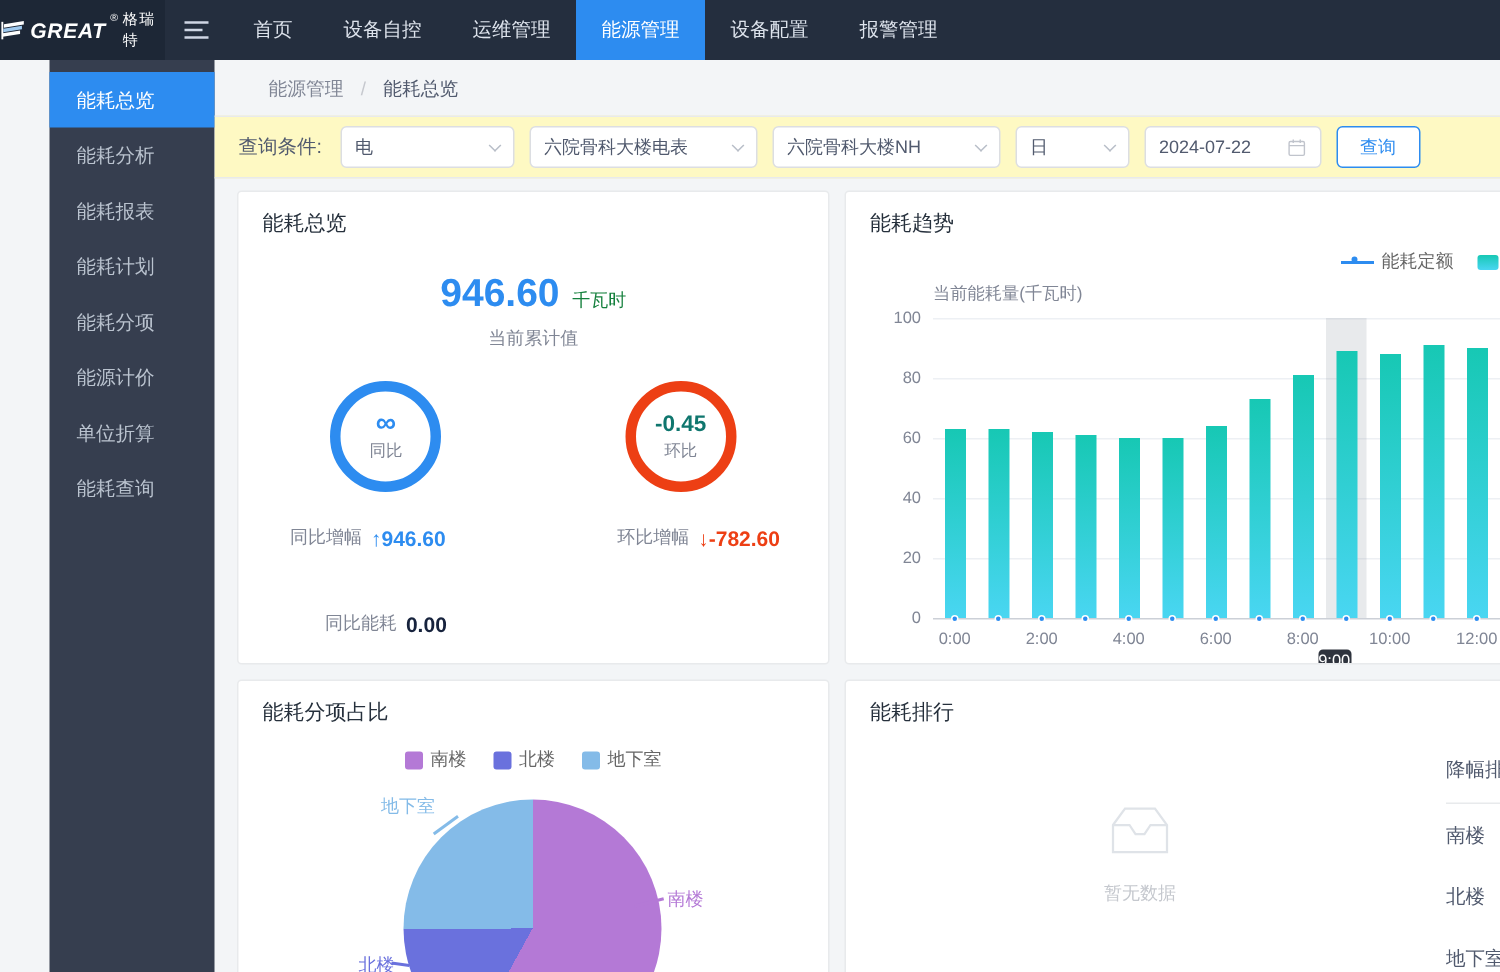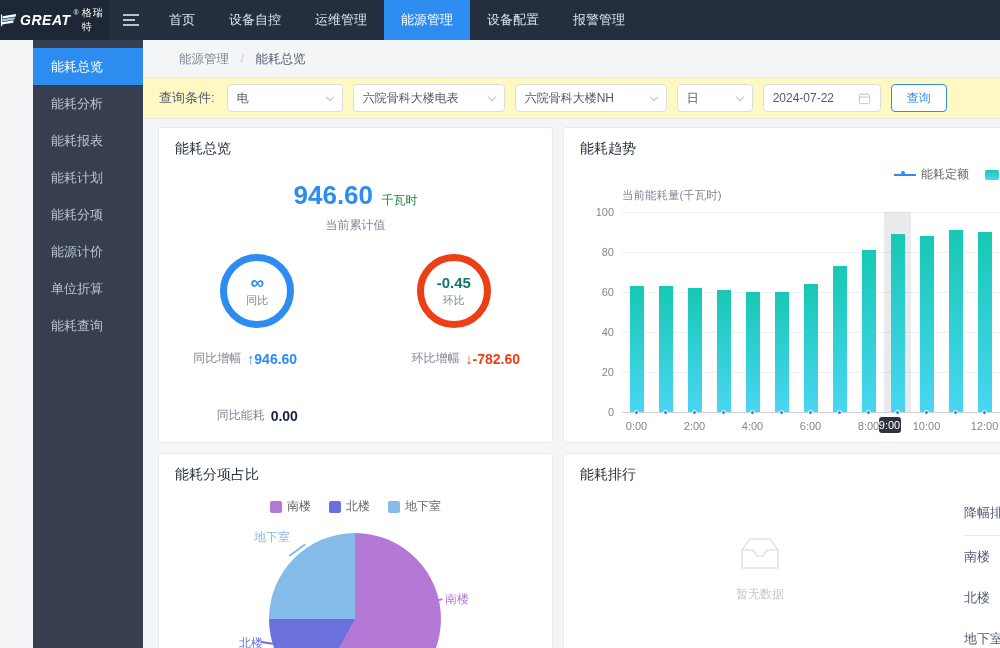--- a/index.html
+++ b/index.html
@@ -72,21 +72,21 @@
   .lg-bar { display:inline-block; width:14px; height:10px; border-radius:2px; background:linear-gradient(180deg,#17c8b4,#49d6f2); }
   .axis-title { position:absolute; left:58px; top:60px; font-size:11.5px; color:#808695; }
   .trend-plot { position:absolute; left:58px; top:84px; height:200px; }
   .gridline { position:absolute; left:0; width:100%; height:1px; background:#edf0f4; }
   .gridline.axisline { background:#ccd0d7; }
   .ytick { position:absolute; left:-42px; width:34px; text-align:right; font-size:11px; color:#808695; }
   .band { position:absolute; top:0; height:200px; background:rgba(150,158,170,0.22); }
   .bar { position:absolute; bottom:0; width:14px; }
   .qdot { position:absolute; bottom:-3px; width:5px; height:5px; border-radius:50%; background:#2d8cf0; border:1px solid #fff; z-index:2; }
   .xtick { position:absolute; top:208px; width:40px; text-align:center; font-size:11px; color:#808695; }
-  .pointer { position:absolute; top:205px; width:22px; text-align:center; font-size:11px; color:#fff; background:rgba(28,34,44,0.92); border-radius:3px; padding:2px 0; z-index:3; }
+  .pointer { position:absolute; top:221px; width:22px; text-align:center; font-size:11px; color:#fff; background:rgba(28,34,44,0.92); border-radius:3px; padding:2px 0; z-index:3; }
 
   
   .pie-legend { display:flex; justify-content:center; gap:18px; padding-top:6px; font-size:12px; color:#666; }
   .pleg-item { display:flex; align-items:center; gap:5px; cursor:pointer; }
   .pleg-item i { display:inline-block; width:12px; height:12px; border-radius:2px; }
   .pie-wrap { position:relative; height:260px; }
   .pie-circle { position:absolute; left:110px; top:18px; width:172px; height:172px; border-radius:50%; }
   .pie-label { position:absolute; font-size:12px; }
   .pie-label.l0 { left:286px; top:76px; }
   .pie-label.l1 { left:80px; top:120px; }

